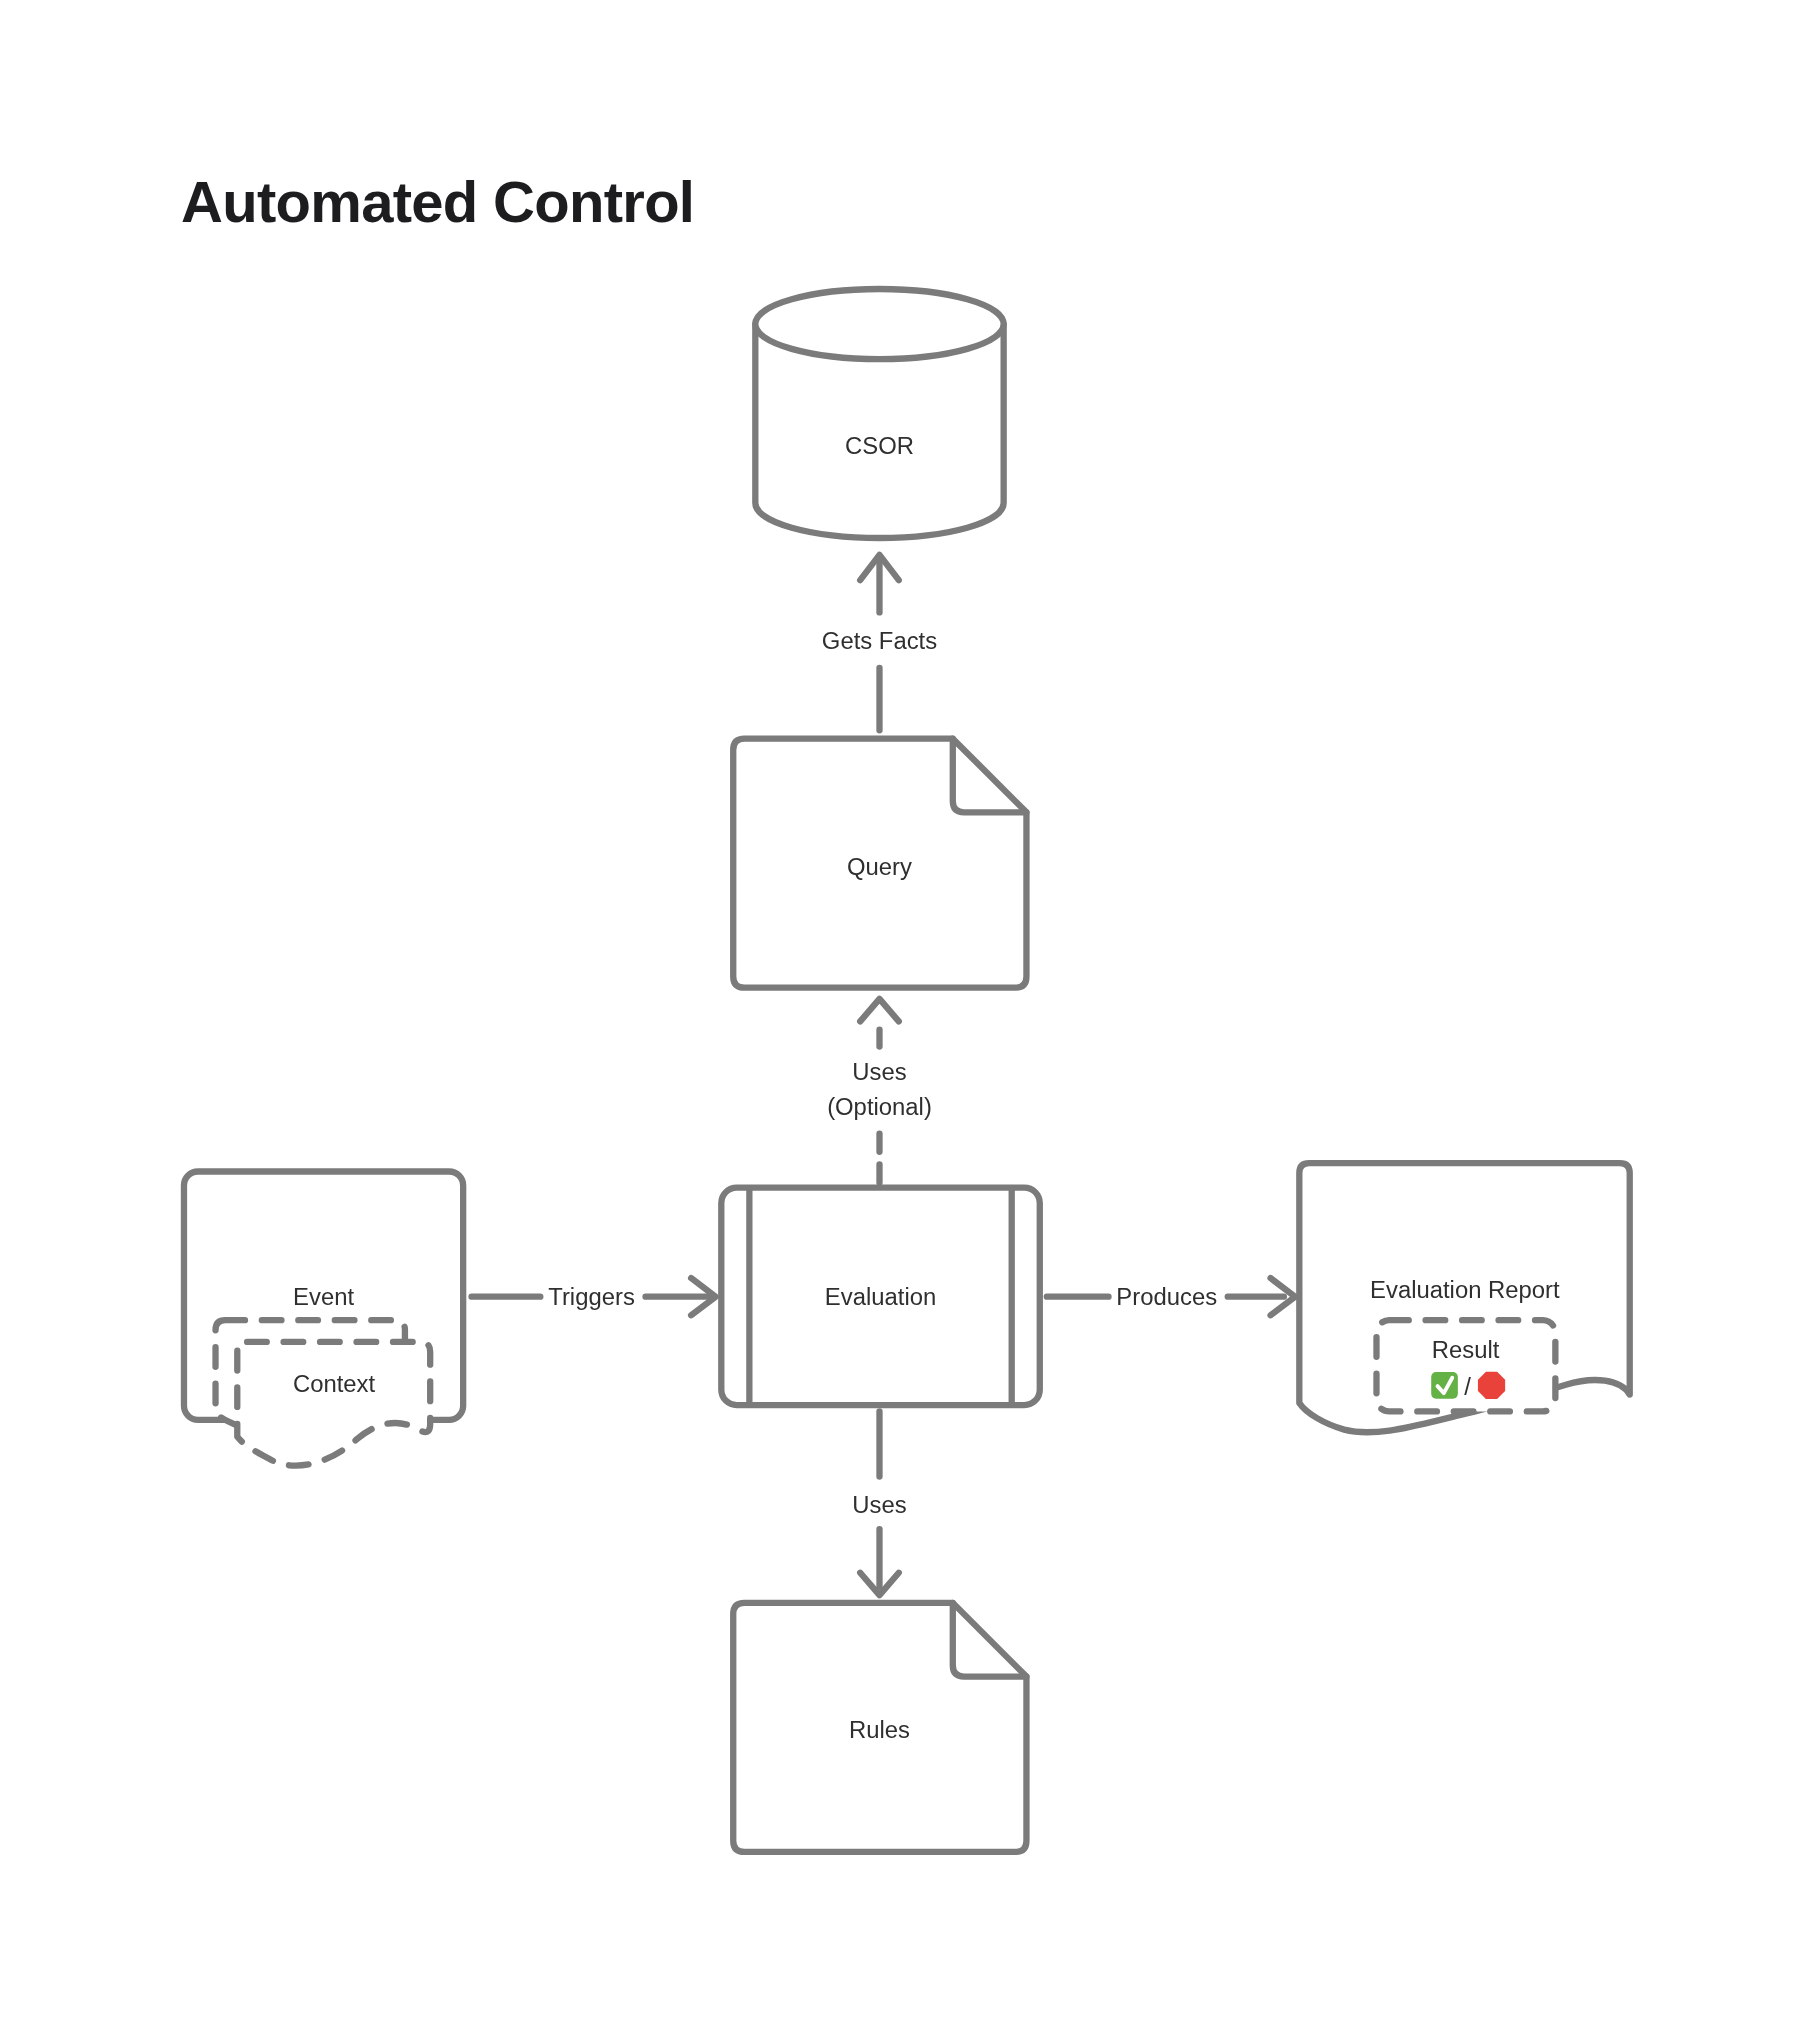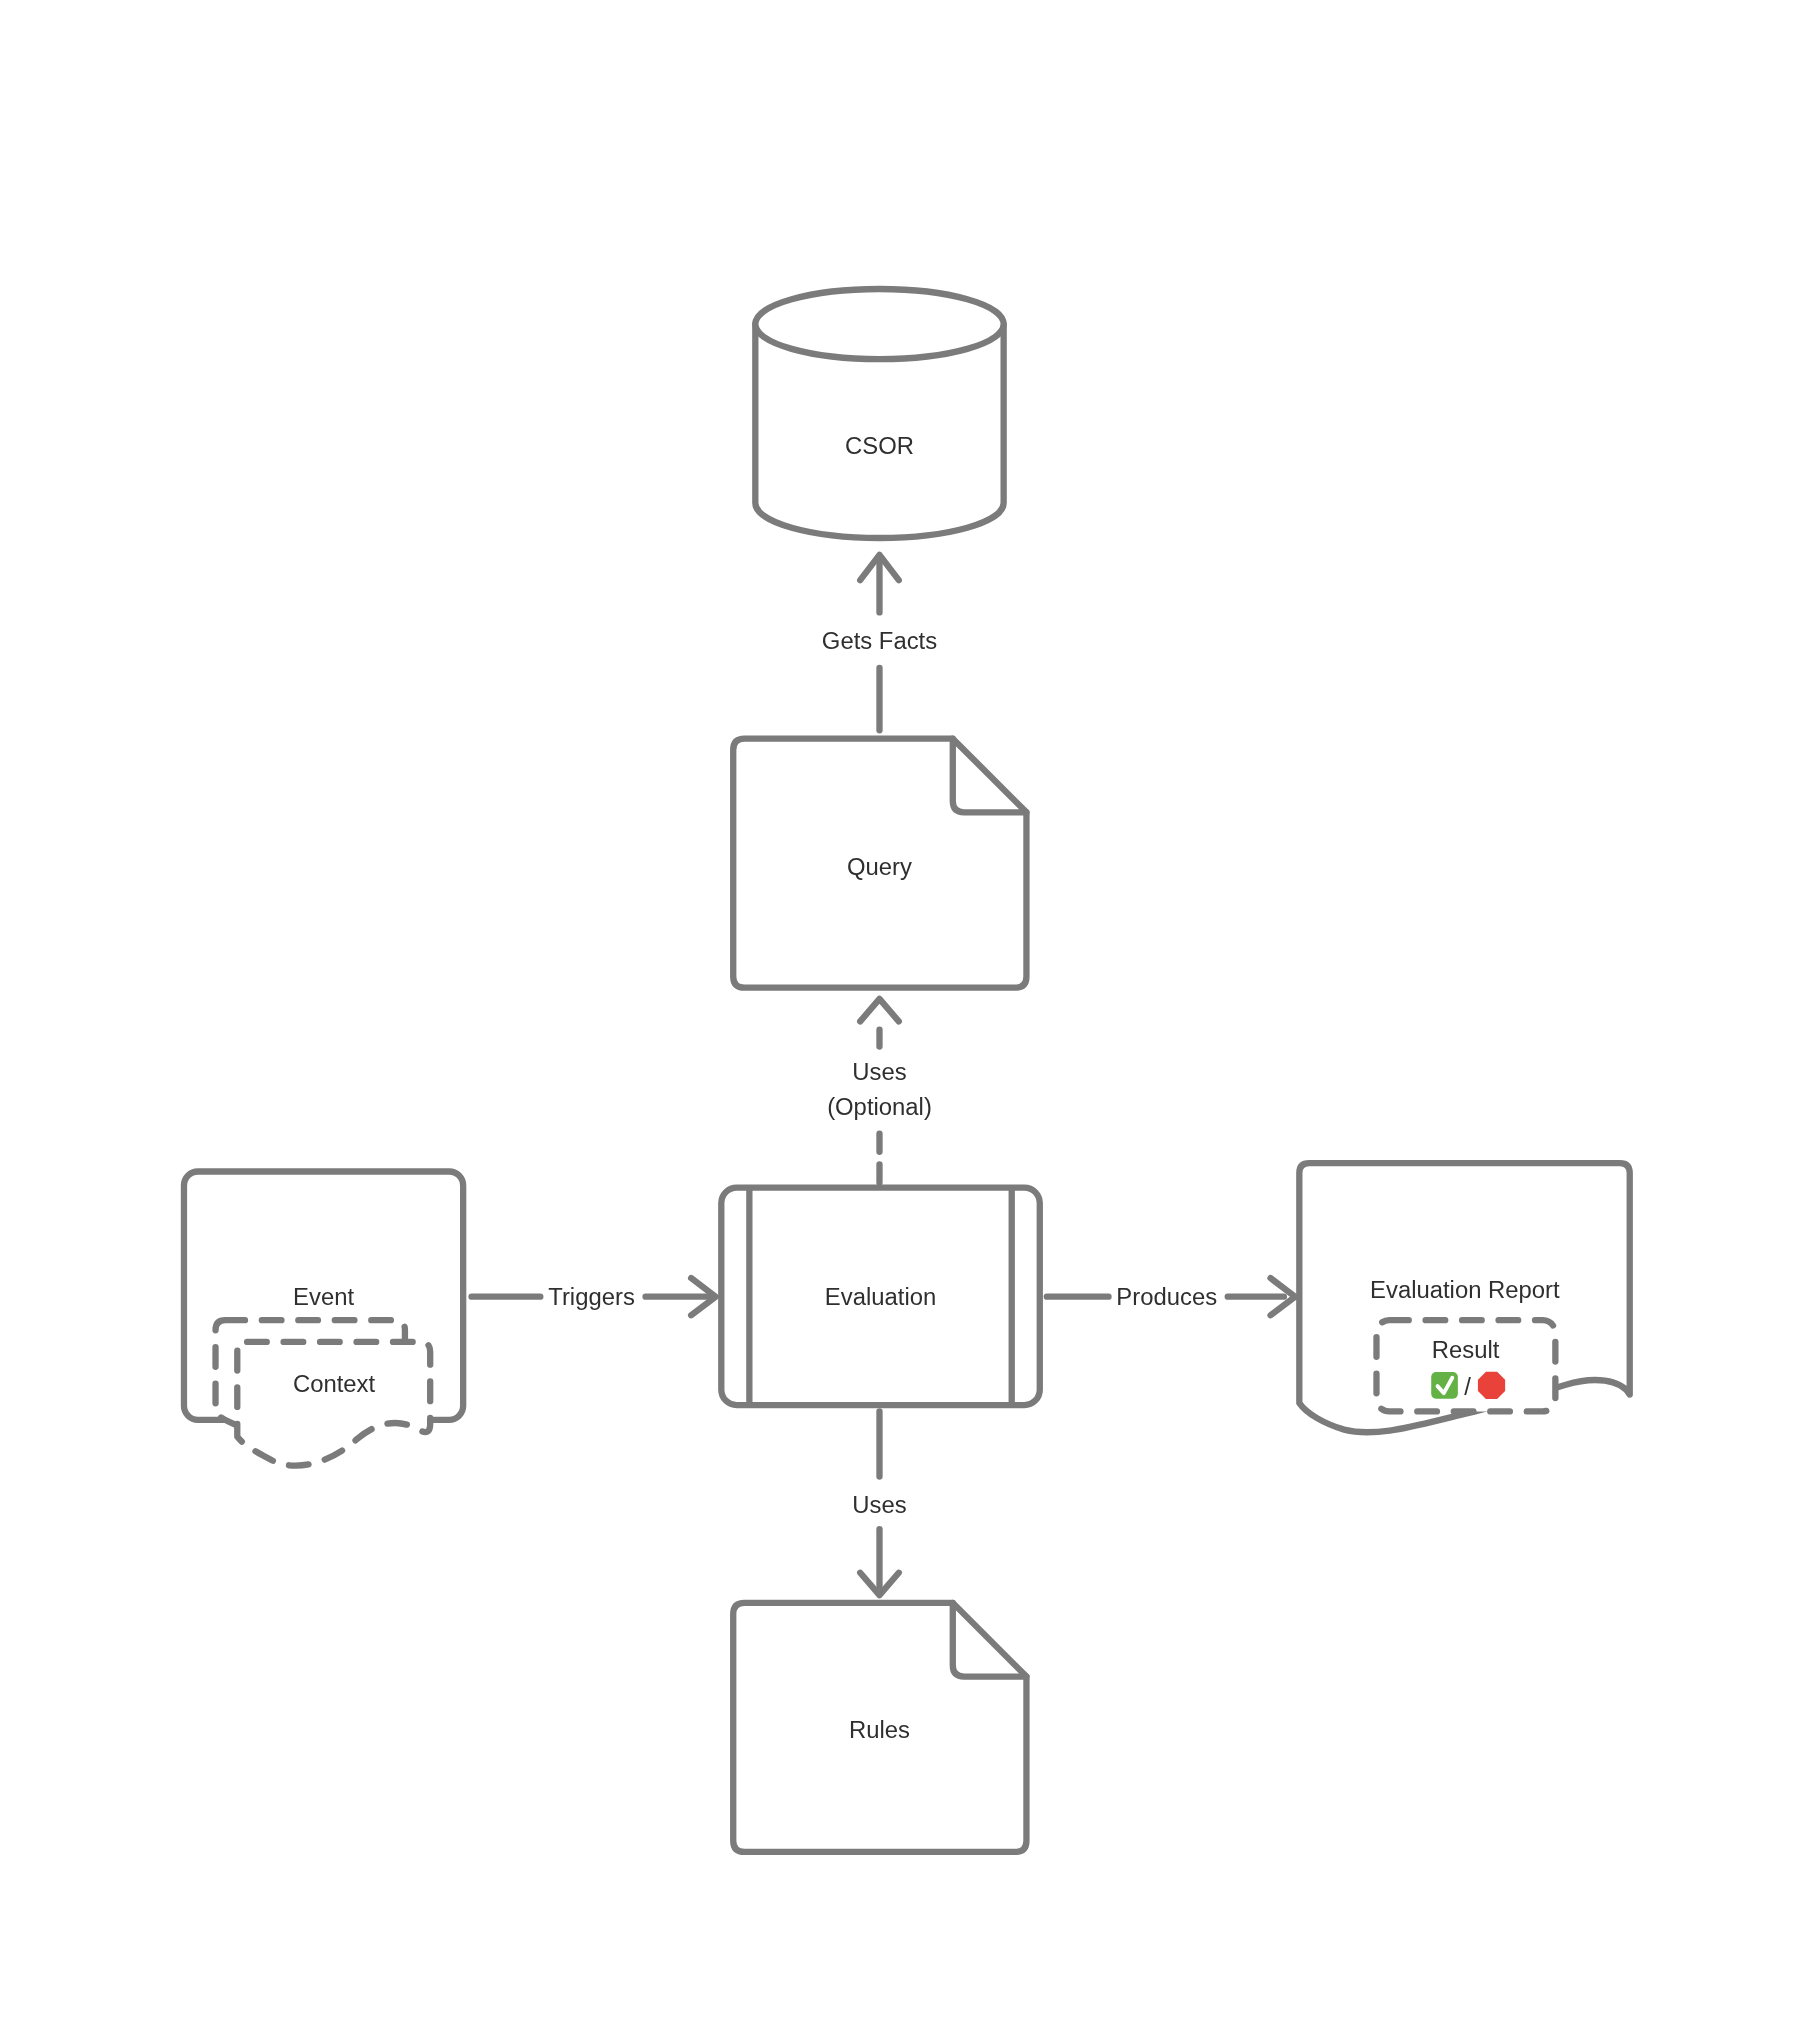--- a/index.html
+++ b/index.html
@@ -74,20 +74,21 @@
     stroke-width: 5.5;
     stroke-linecap: round;
     stroke-linejoin: round;
   }
 </style>
 </head>
 <body>
 
 <div class="canvas">
 
+  <div class="title">Automated Control</div>
 
   <svg class="diagram" width="1820" height="2035" viewBox="0 0 2594 2901">
 
     <g>
       <line class="edge" x1="1253.5" y1="1041" x2="1253.5" y2="952"></line>
       <line class="edge" x1="1253.5" y1="873" x2="1253.5" y2="795"></line>
       <polyline class="edge" points="1226,827 1253.5,791 1281,827"></polyline>
       <text class="lbl" x="1253.5" y="925">Gets Facts</text>
     </g>
 

